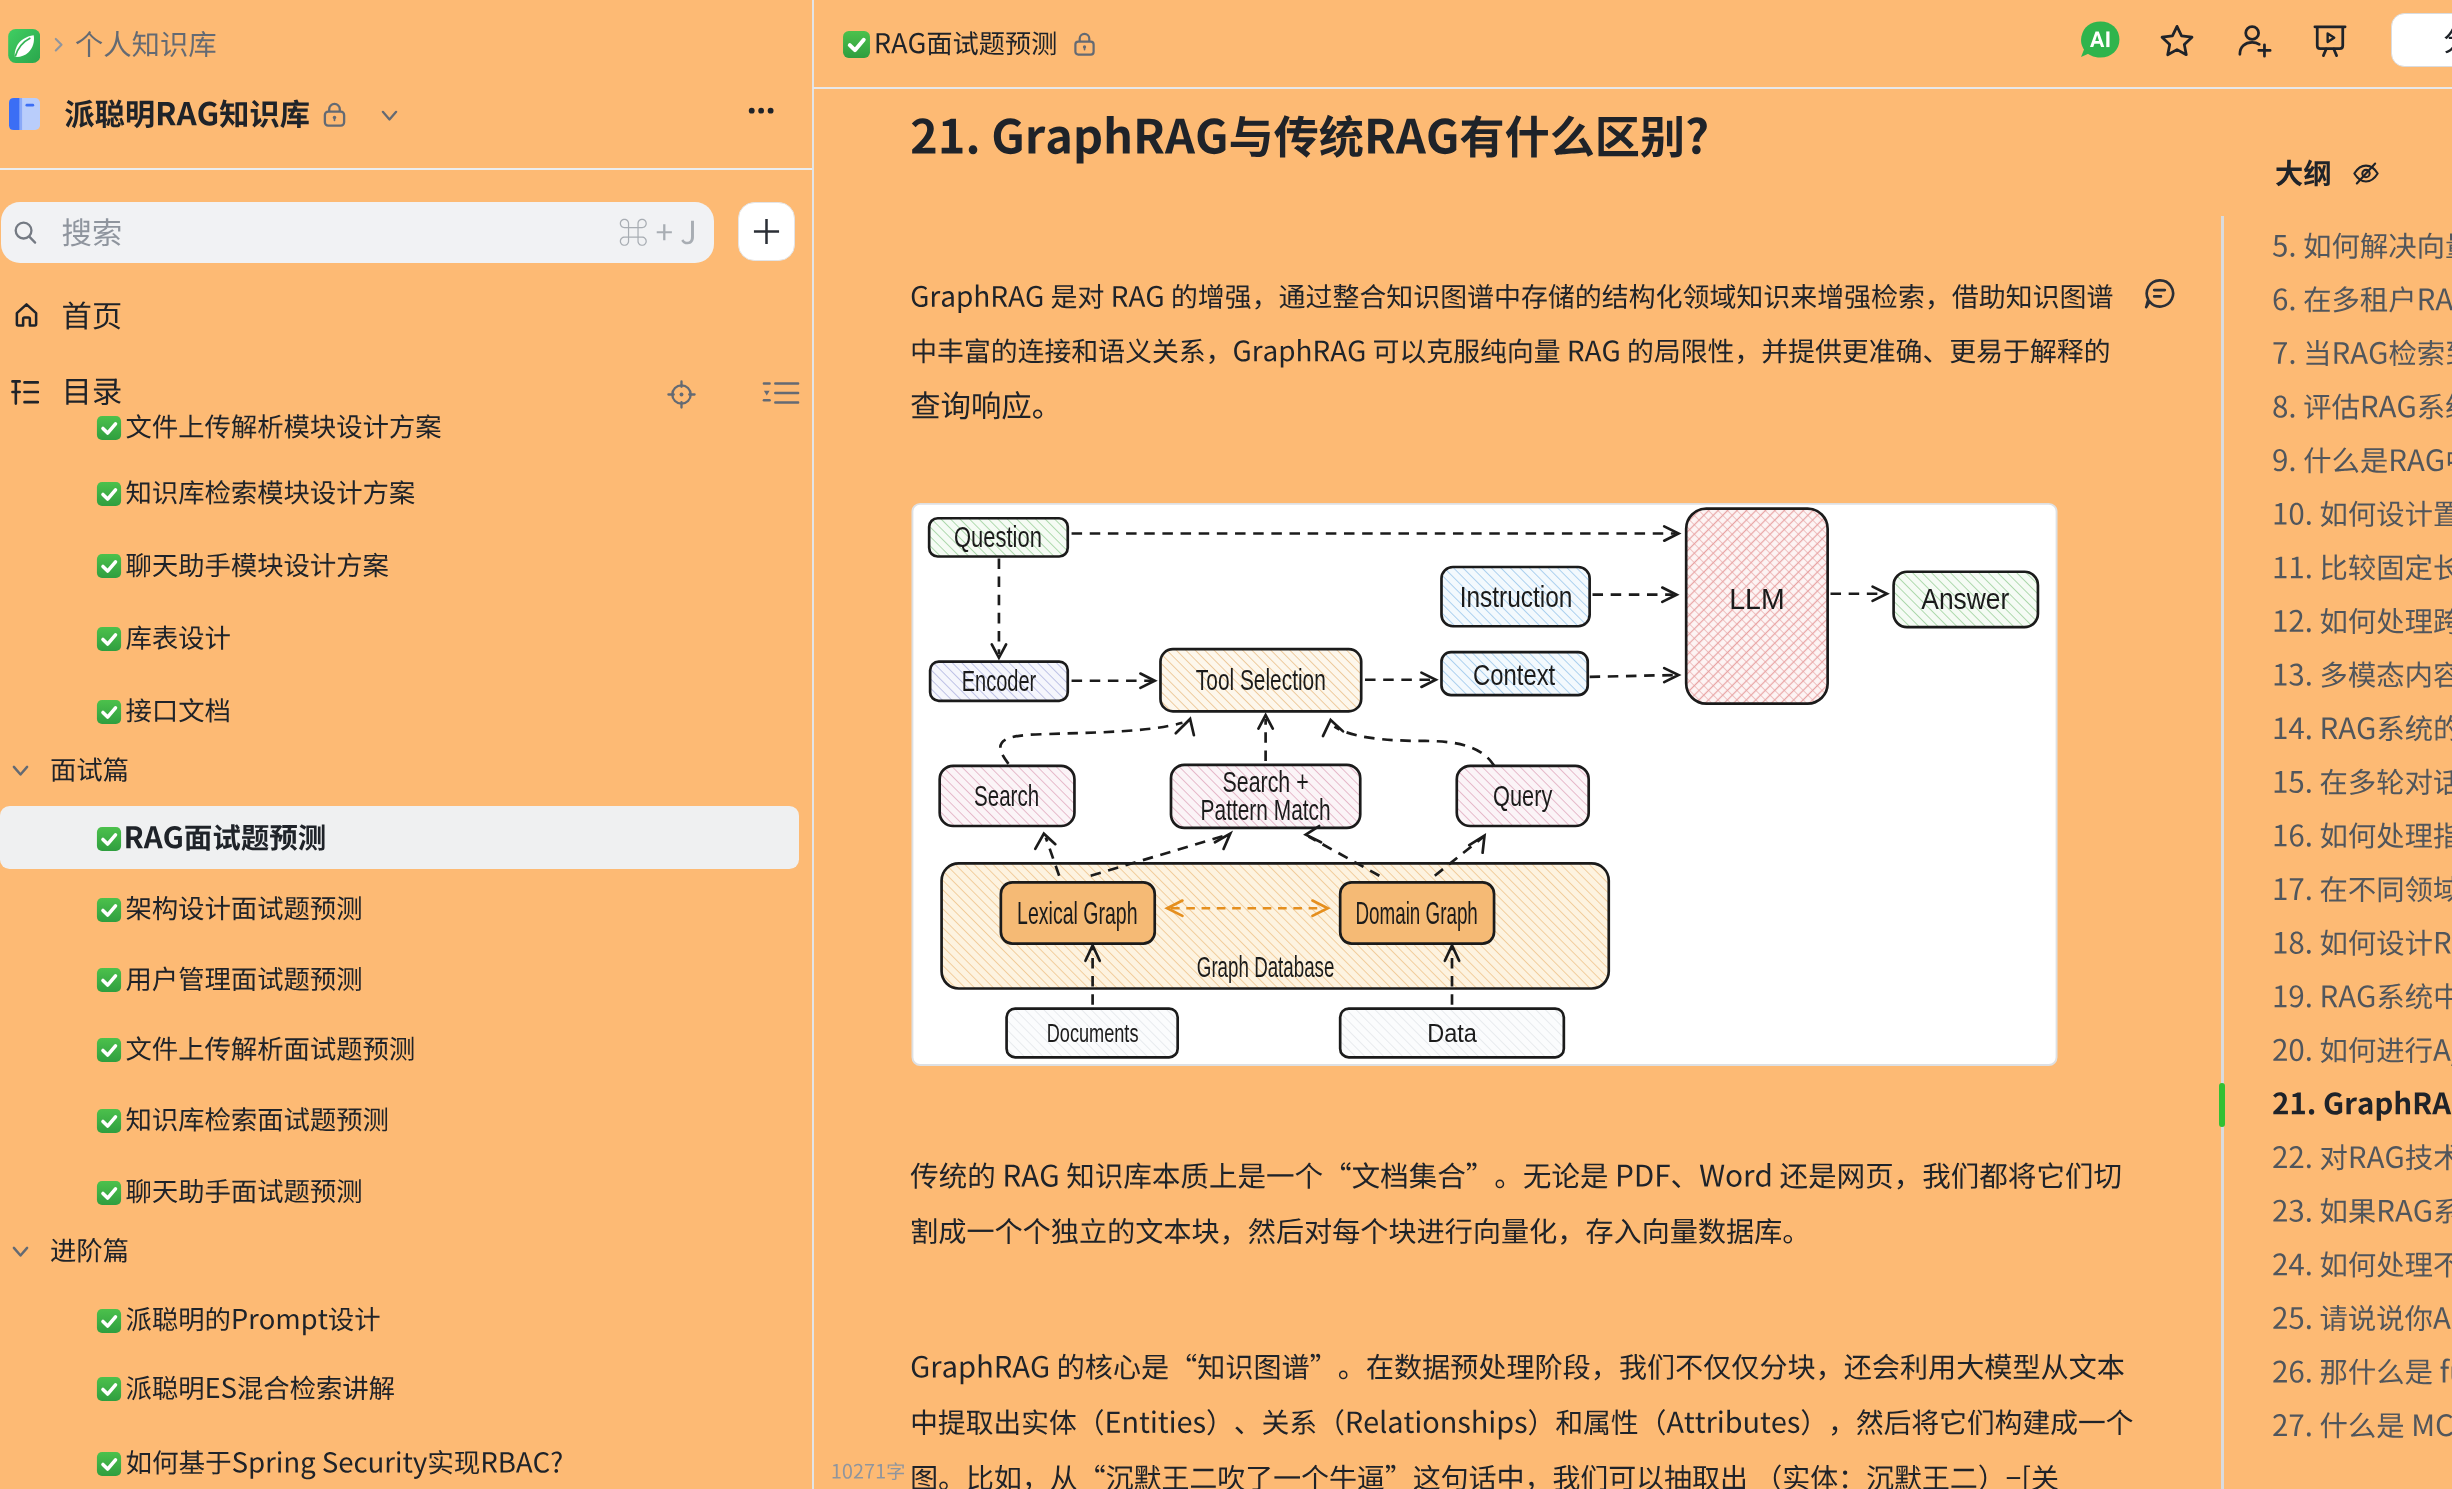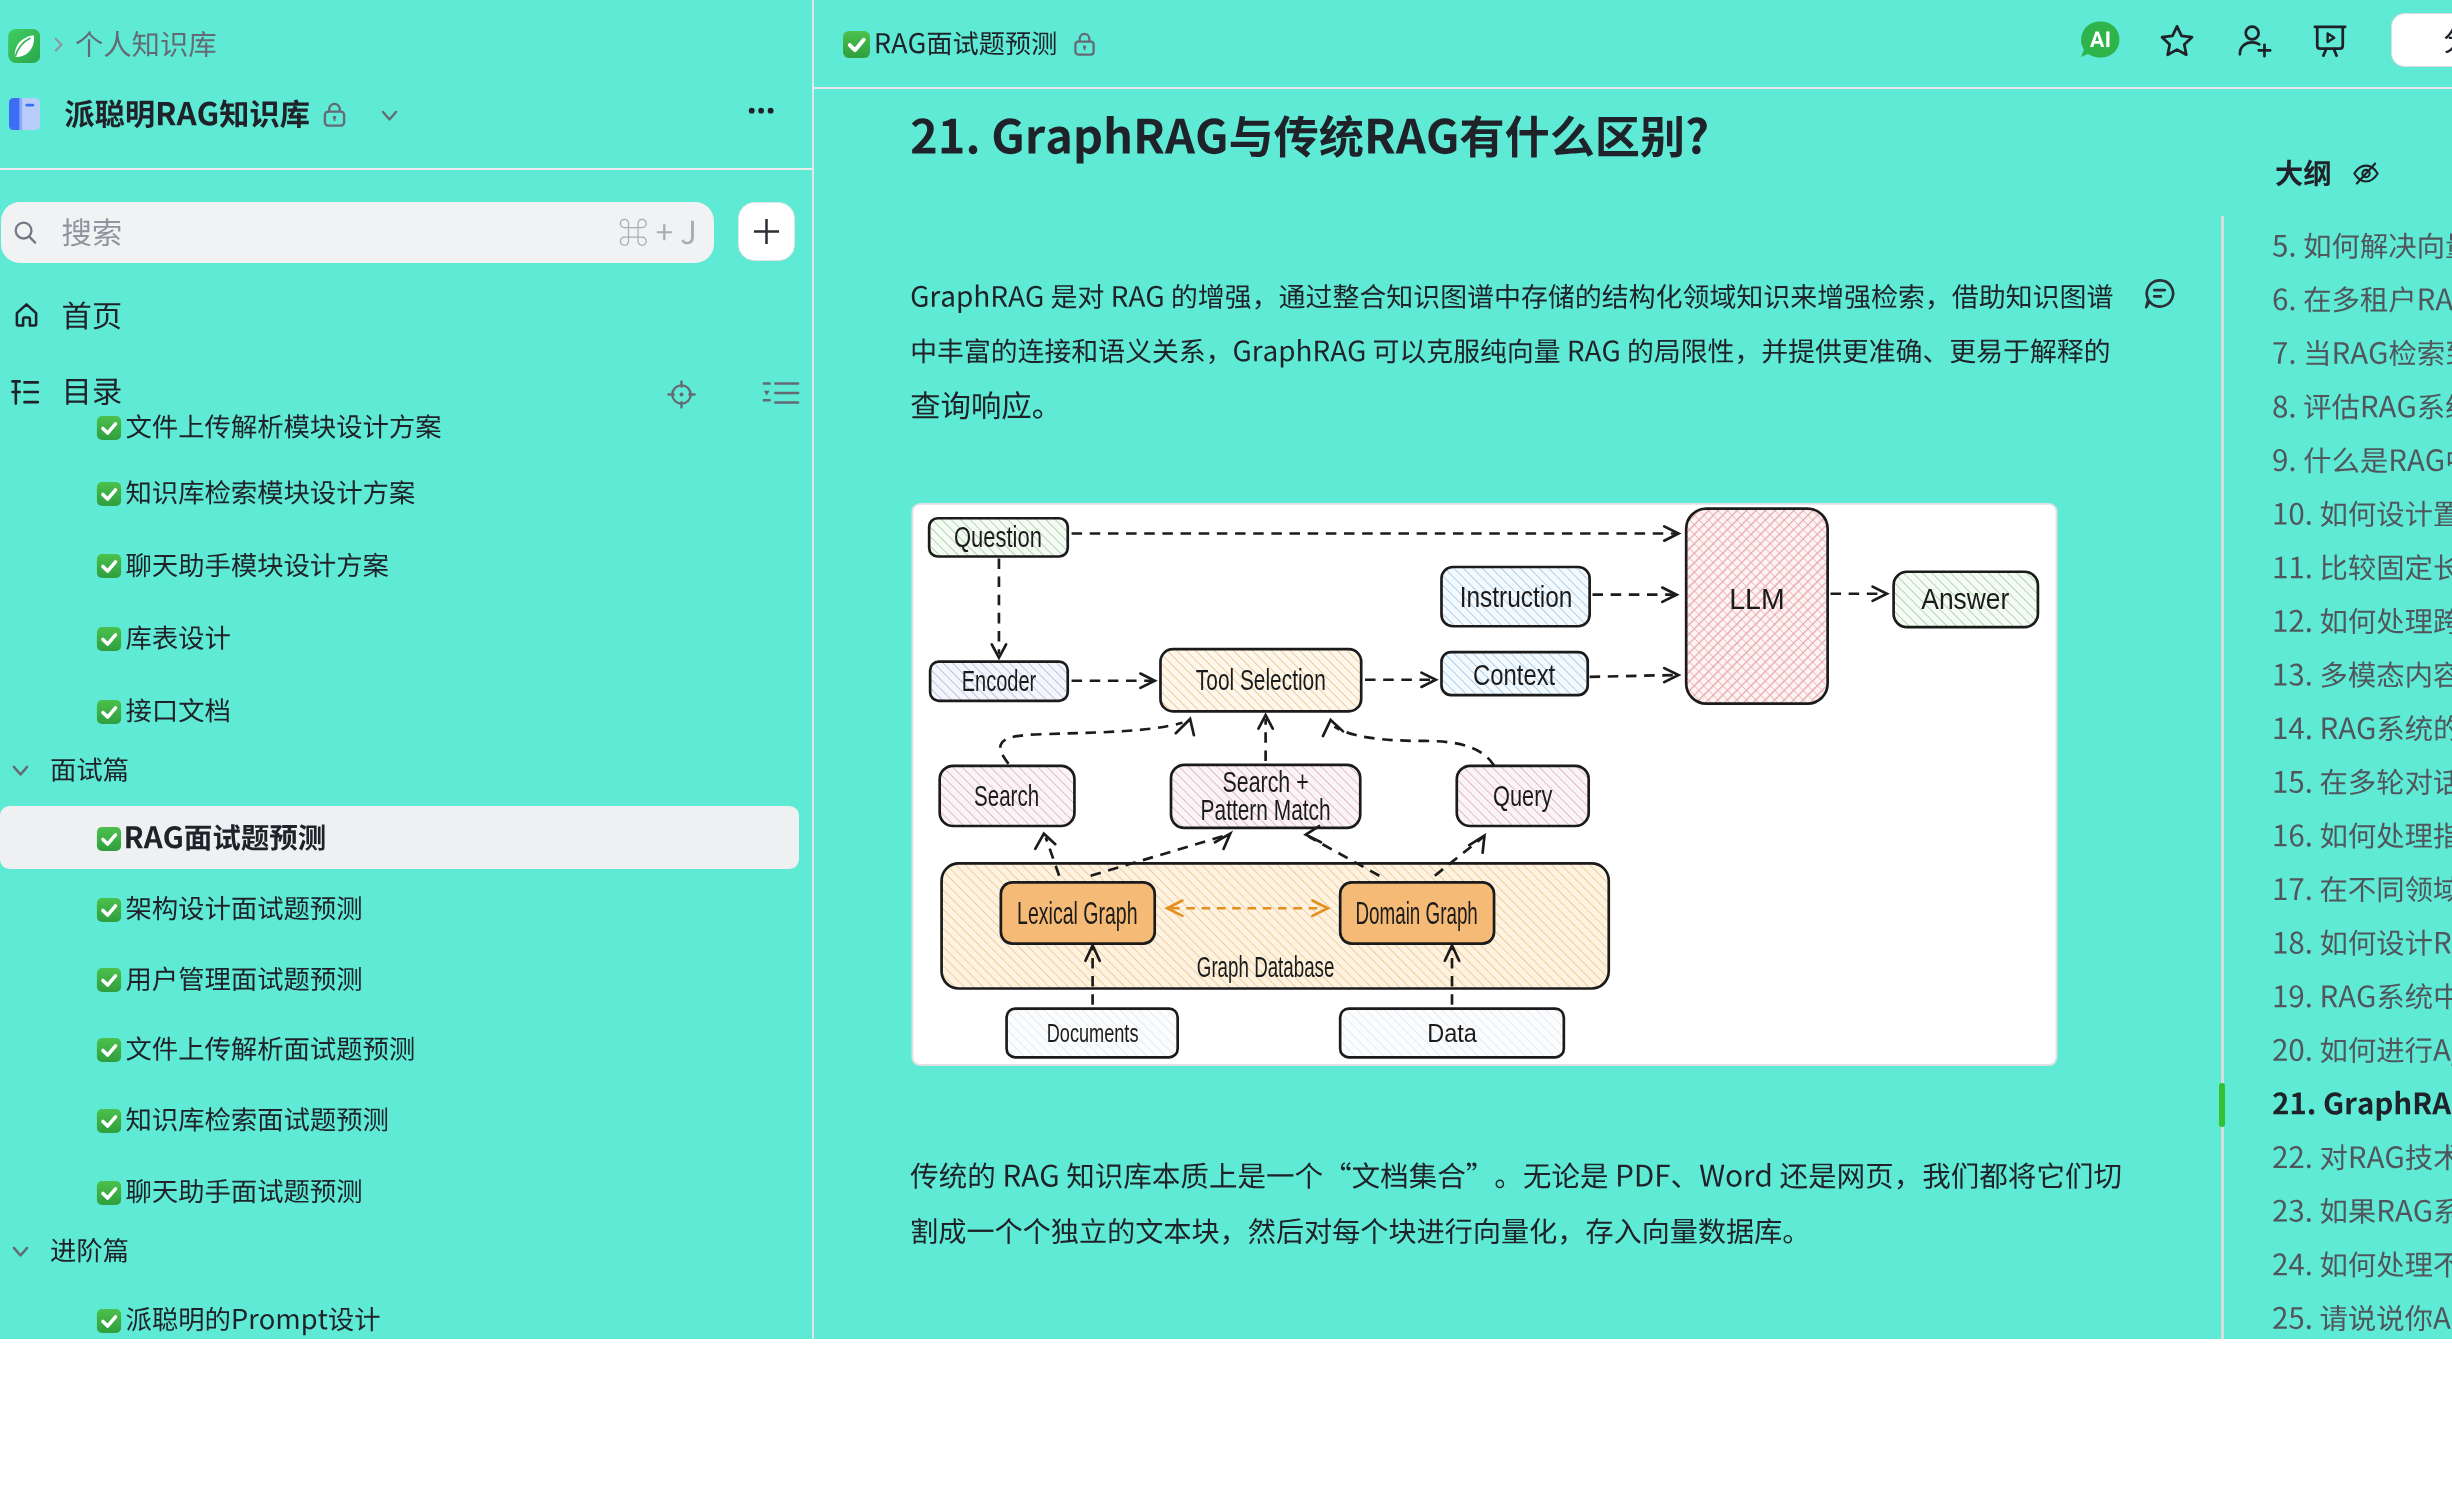--- a/index.html
+++ b/index.html
@@ -1,16 +1,16 @@
 <!DOCTYPE html>
 <html><head>
 <meta charset="utf-8">
 <style>
   html,body{margin:0;padding:0;}
-  #page{position:relative;width:2453px;height:1339px;background:#5eead4;overflow:hidden;
+  #page{position:relative;width:2453px;height:1489px;background:#fdba74;overflow:hidden;
         font-family:"Liberation Sans",sans-serif;}
   .abs{position:absolute;}
 </style>
 </head>
 <body>
 <div id="page">
 
   <div class="abs" style="left:812px;top:0;width:1.9px;height:1489px;background:#e2e4e7"></div>
 
   <div class="abs" style="left:813px;top:87px;width:1639px;height:1.9px;background:#e7e8ea"></div>

